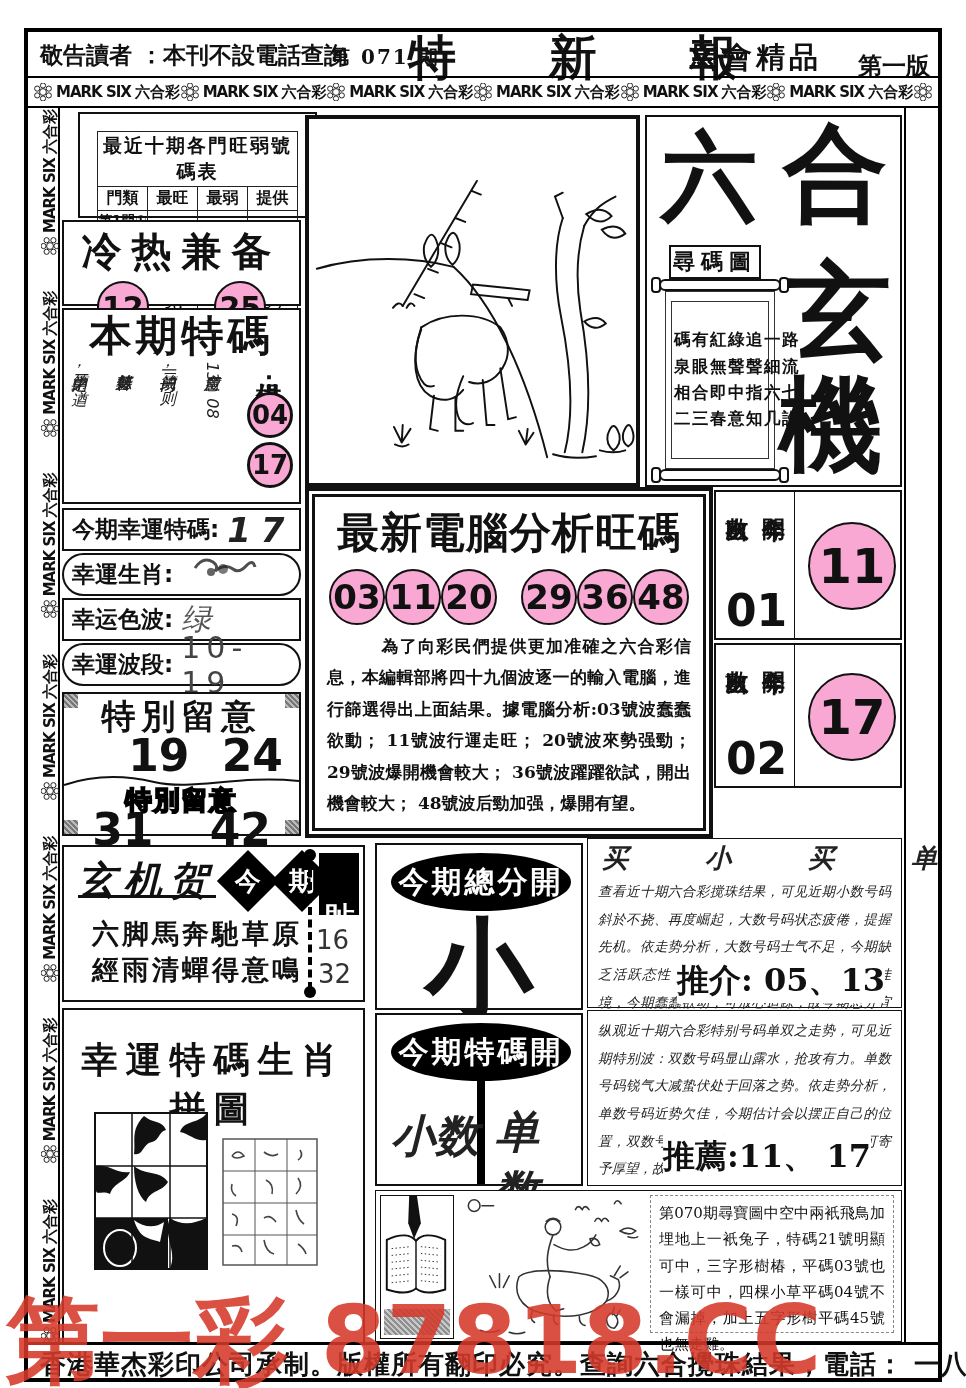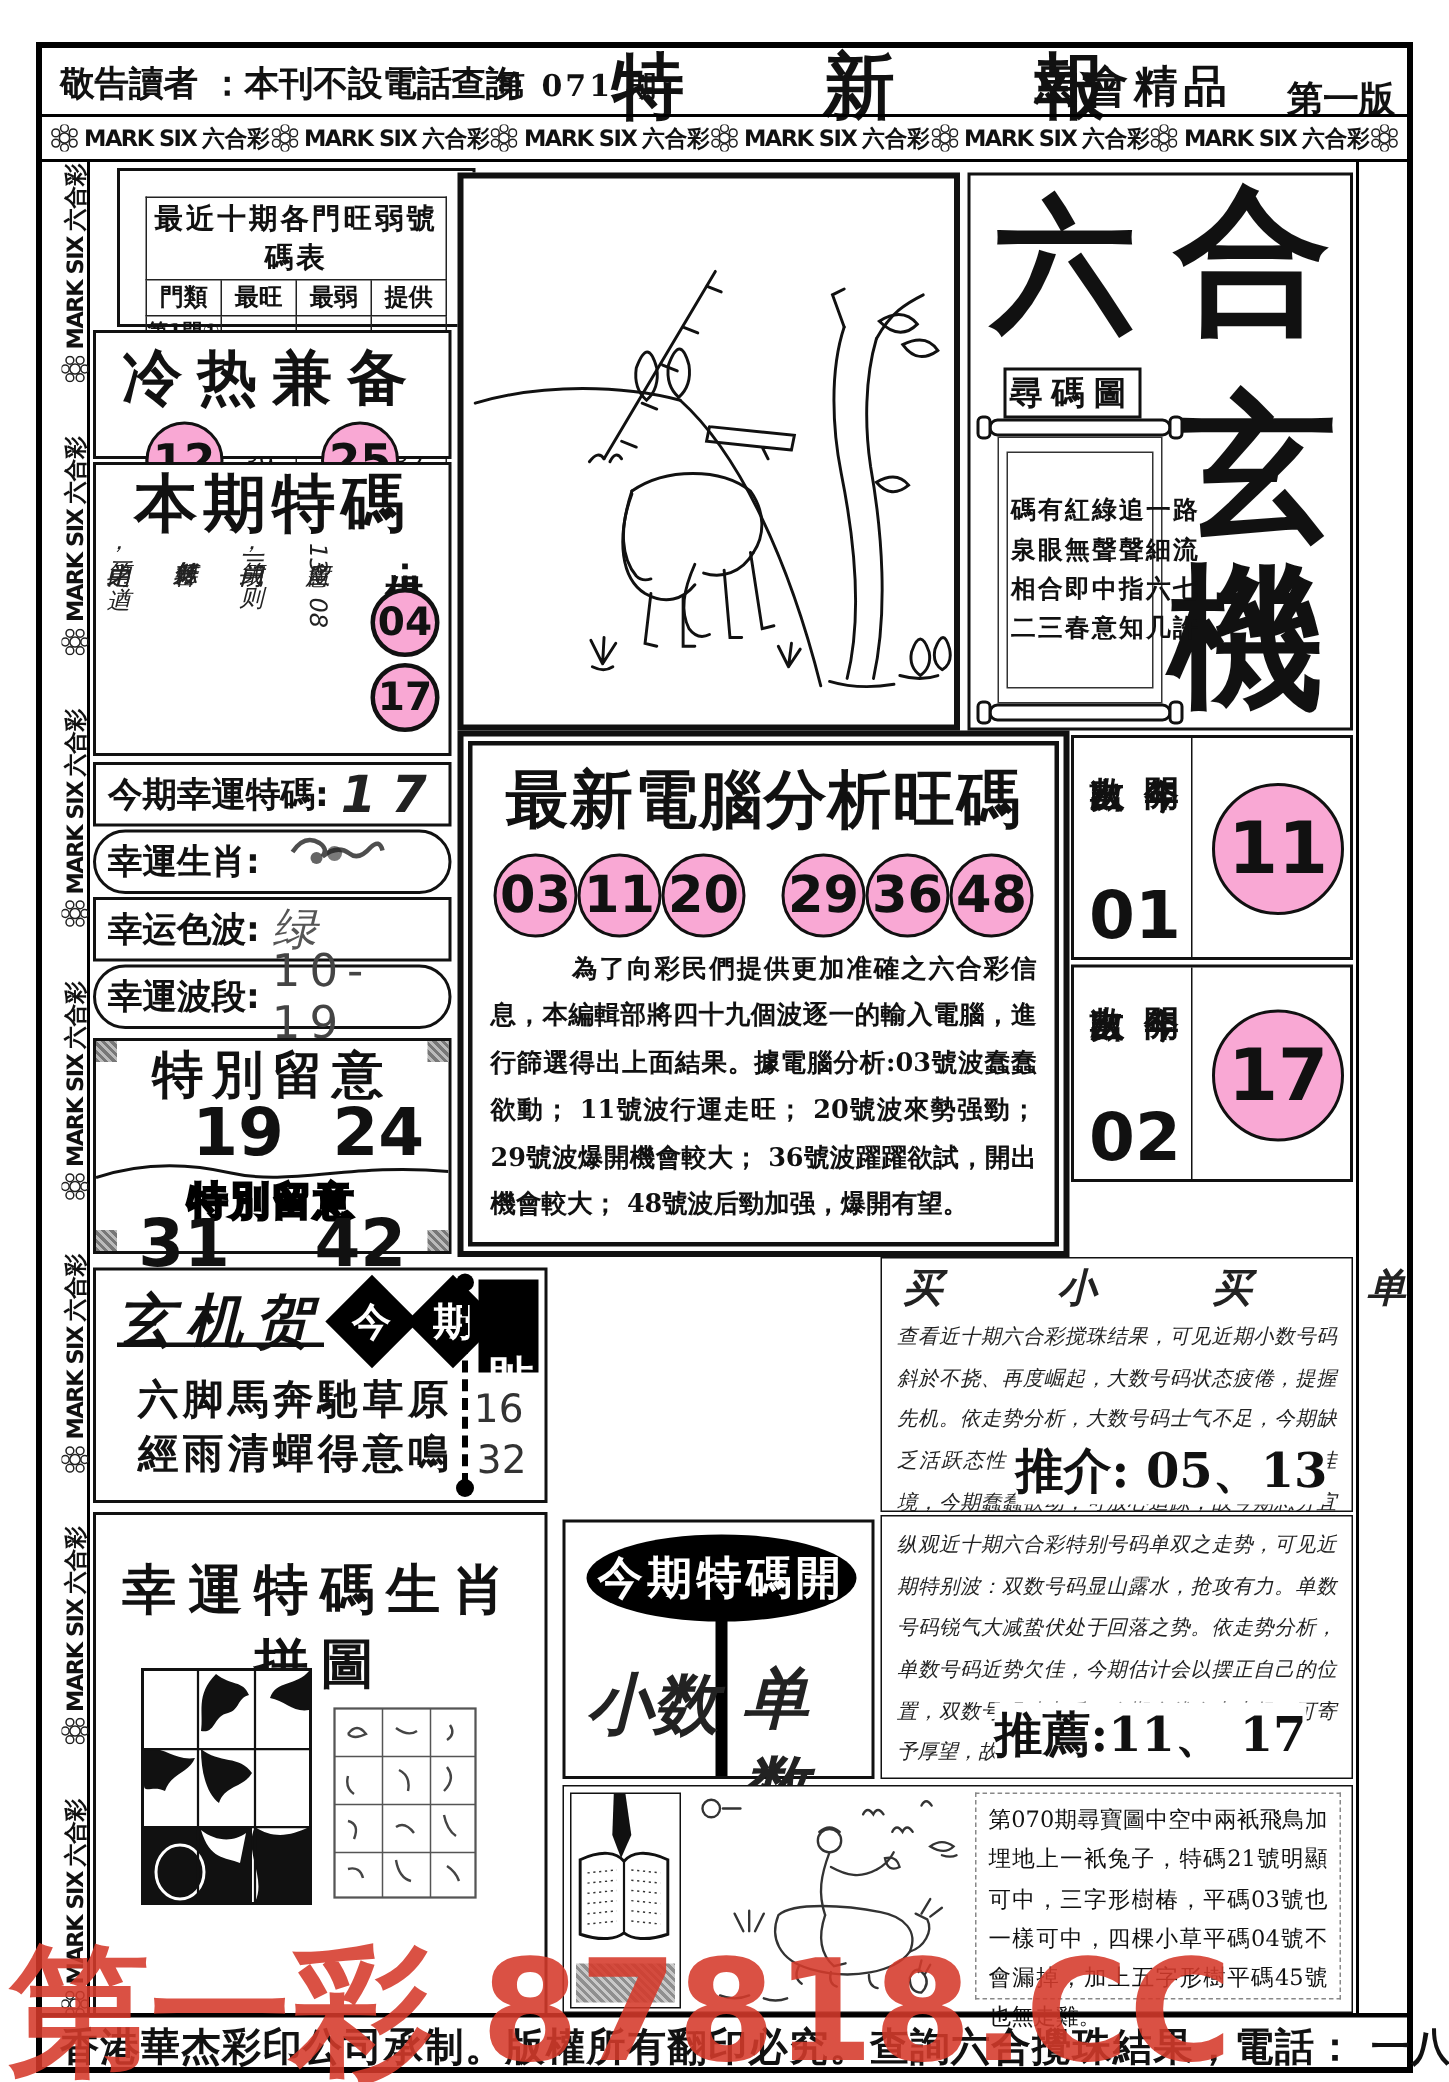--- a/index.html
+++ b/index.html
@@ -595,20 +595,26 @@
   <div class="box" style="left:714px;top:643px;width:188px;height:145px;">
     <div style="position:absolute;left:8px;top:8px;display:flex;gap:10px;">
       <span class="app-vlab">出次數</span>
       <span class="app-vlab">今年開</span>
     </div>
     <div class="app-code" style="position:absolute;left:10px;bottom:2px;">02</div>
     <div style="position:absolute;left:78px;top:0;bottom:0;border-left:1.5px solid #111;"></div>
     <div class="circle" style="position:absolute;left:92px;top:28px;width:88px;height:88px;font-size:48px;border-width:2px;">17</div>
   </div>
 
+  <div class="box" style="left:375px;top:843px;width:208px;height:167px;">
+    <div class="ellipse" style="position:absolute;left:14px;top:8px;width:180px;height:58px;">
+      <span>今期總分開</span>
+    </div>
+    <div class="open-big" style="position:absolute;left:0;right:0;top:52px;text-align:center;">小</div>
+  </div>
 
   <div class="box" style="left:375px;top:1013px;width:208px;height:173px;">
     <div class="ellipse" style="position:absolute;left:14px;top:8px;width:180px;height:58px;">
       <span>今期特碼開</span>
     </div>
     <div style="position:absolute;left:100px;top:62px;bottom:0;border-left:8px solid #000;"></div>
     <div class="open-val hand" style="position:absolute;left:14px;top:92px;">小数</div>
     <div class="open-val hand" style="position:absolute;left:118px;top:88px;">单数</div>
   </div>
 

